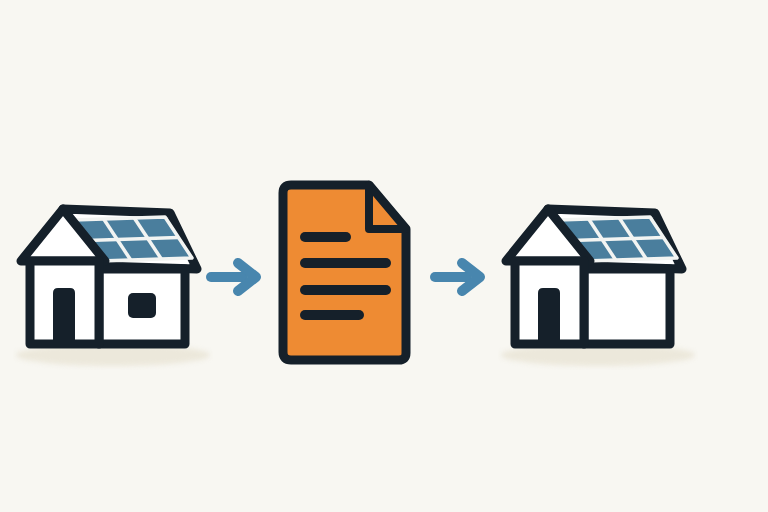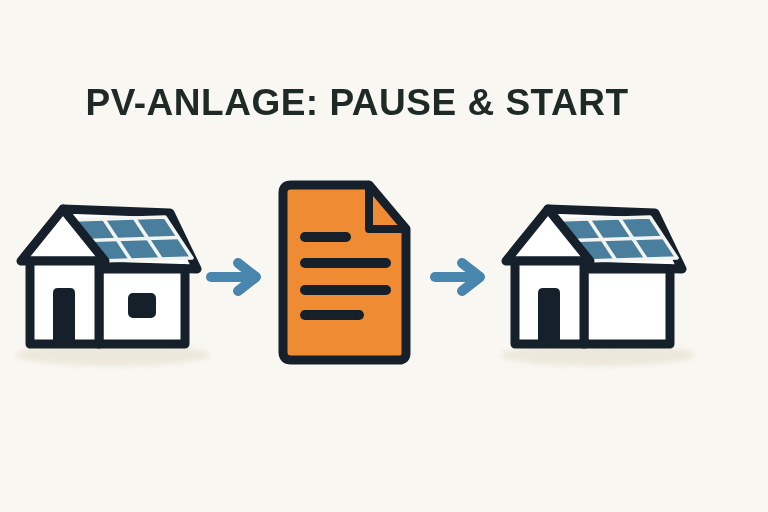--- a/index.html
+++ b/index.html
@@ -28,21 +28,20 @@
   .slot-arrow-2{left:429px;top:256px;width:58px;height:40px;}
   .slot-house-end{left:498px;top:198px;width:200px;height:172px;}
   svg{display:block;width:100%;height:100%;}
   .soft-shadow{filter:blur(2.5px);}
 </style>
 </head>
 <body style="background: rgb(248, 247, 242);">
 
 <div class="stage">
 
-  <h1 class="title">PV-ANLAGE: PAUSE &amp; START</h1>
 
   <svg width="0" height="0" style="position:absolute">
     <defs>
       <g id="houseBase">
         <ellipse class="soft-shadow" cx="100" cy="157" rx="97" ry="11" fill="var(--shadow-beige,#ECE8DB)"></ellipse>
 
         <polygon points="50,11 157,15 184,71 87,68" fill="var(--house-white,#FFFFFF)" stroke="var(--outline-dark,#15202A)" stroke-width="9" stroke-linejoin="round"></polygon>
 
         <polygon points="60,22 152,19 179,60 87,63" fill="var(--panel-blue,#4A7E9D)" stroke="var(--panel-grid-white,#F2F4F2)" stroke-width="3.5" stroke-linejoin="round"></polygon>
         <g stroke="var(--panel-grid-white,#F2F4F2)" stroke-width="3.5">

